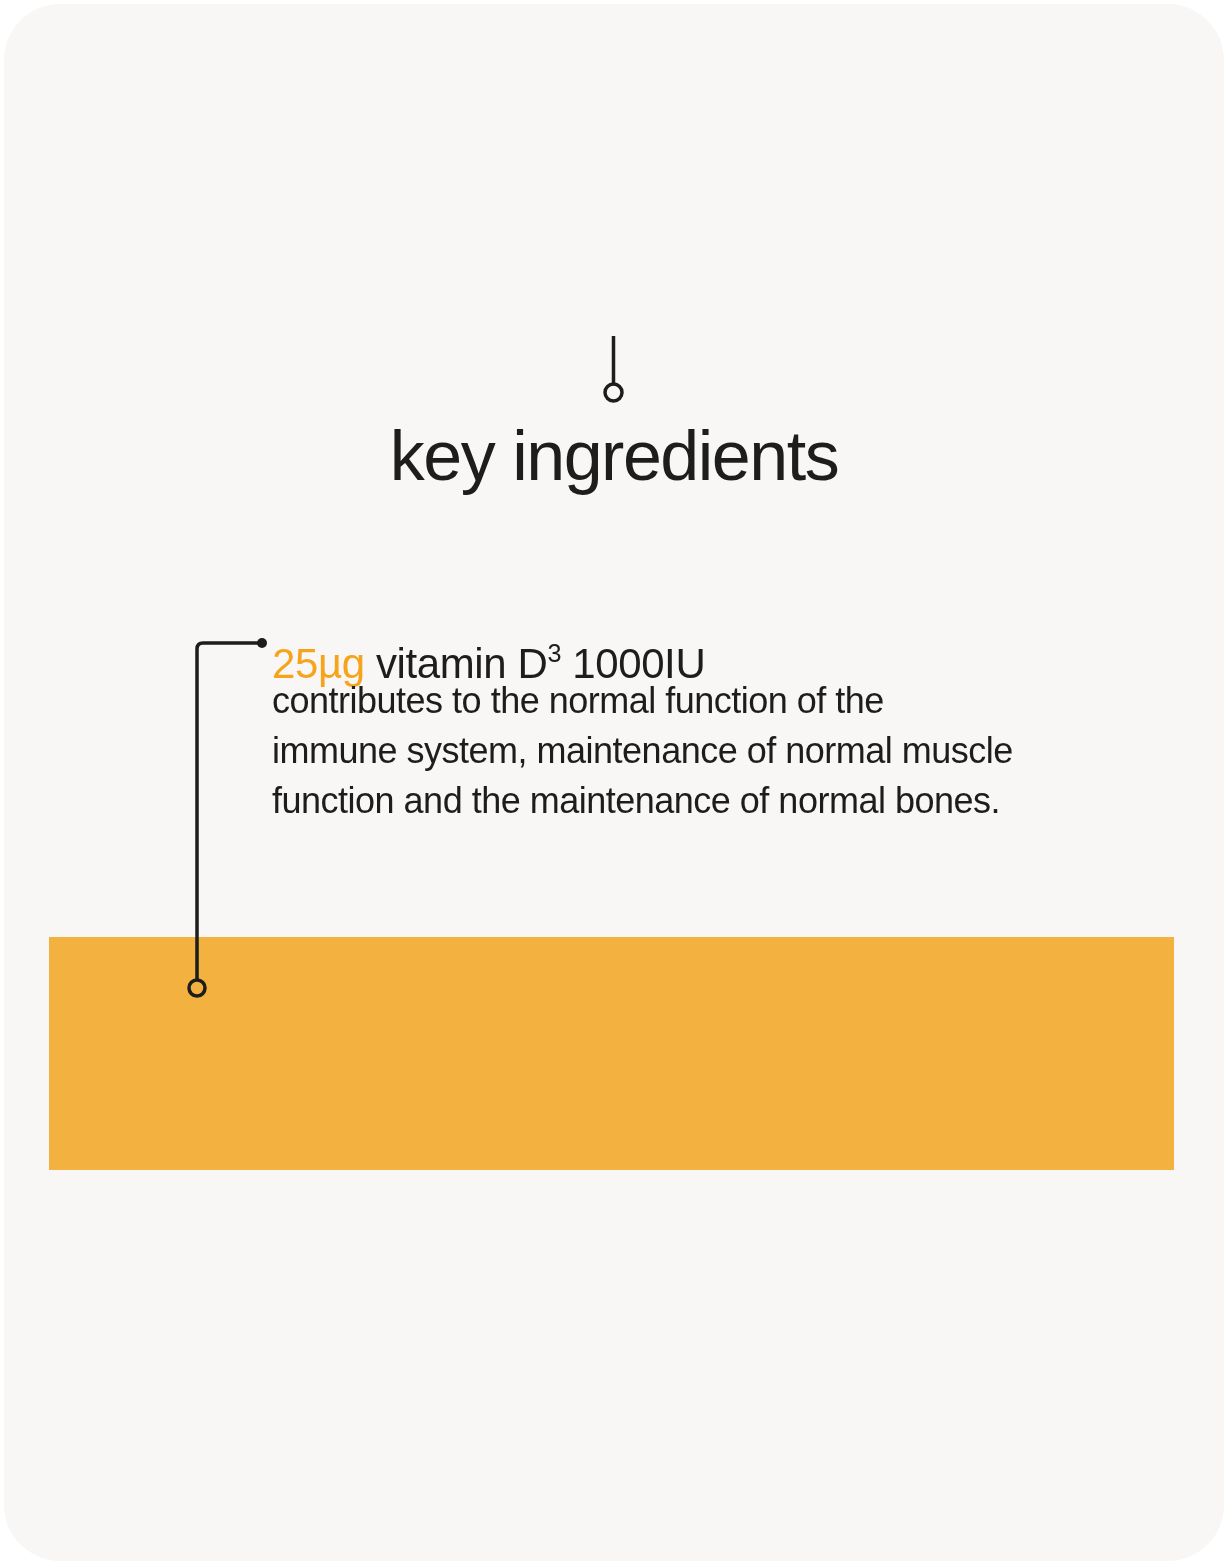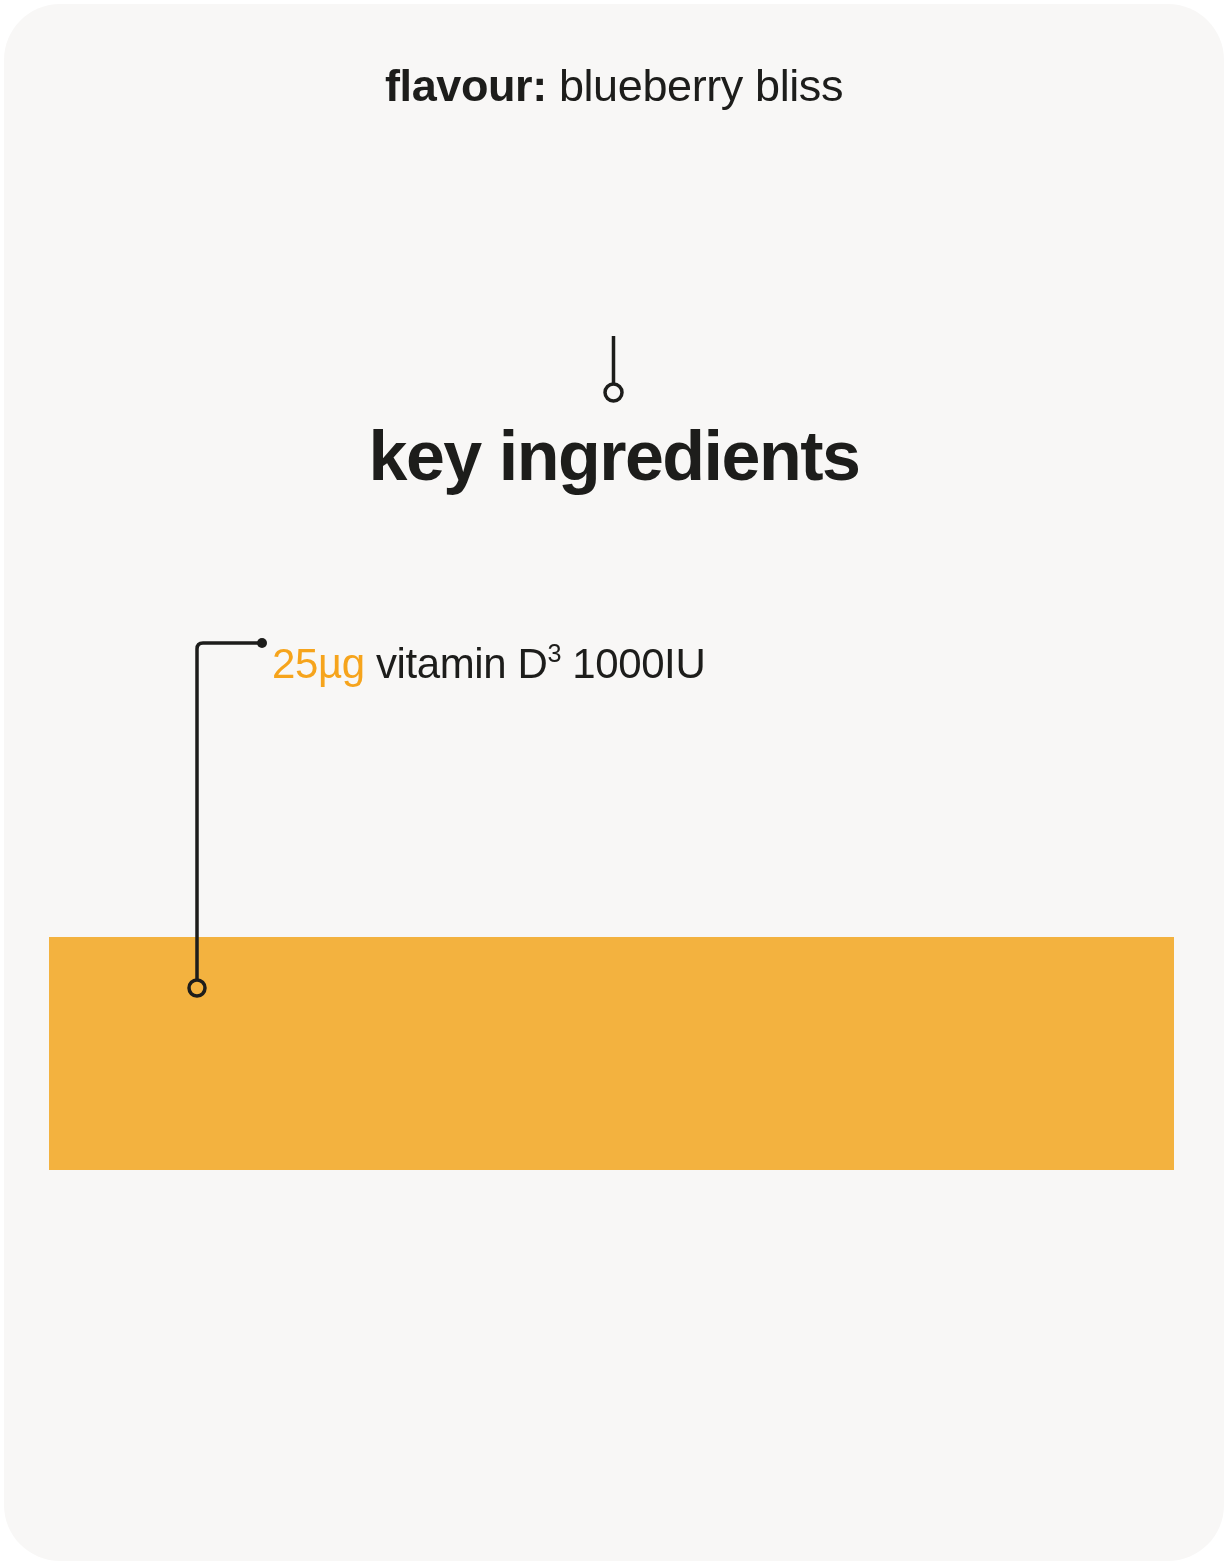--- a/index.html
+++ b/index.html
@@ -30,21 +30,21 @@
   .info-line { white-space: nowrap; }
   .info-line .b { font-weight: 700; }
   
   .pin-svg { position: absolute; left: 594px; top: 326px; }
   
   .section-title {
     position: absolute;
     left: 0; top: 413px; width: 1220px;
     text-align: center;
     font-size: 70px;
-    font-weight: 700;
+    font-weight: 400;
     line-height: 78px;
     letter-spacing: -1.5px;
   }
   
   .ingredient-title {
     position: absolute;
     left: 268px; top: 636px;
     font-size: 42px;
     font-weight: 400;
     line-height: 48px;
@@ -75,32 +75,36 @@
     width: 1125px; height: 233px;
     z-index: 1;
   }
 </style>
 </head>
 <body>
 
 <div class="card">
 
   <div class="info-block">
-    <div class="info-line"><span class="b">flavour:</span><span> blueberry bliss</span></div>
   </div>
 
   <svg class="pin-svg" width="32" height="76" viewBox="0 0 32 76">
     <line x1="15.5" y1="6" x2="15.5" y2="54" stroke="#1d1d1b" stroke-width="3.5"></line>
     <circle cx="15.5" cy="62.5" r="8.5" fill="none" stroke="#1d1d1b" stroke-width="3.5"></circle>
   </svg>
 
   <div class="section-title">key ingredients</div>
 
   <div class="ingredient-title"><span class="amount" style="color: rgb(246, 164, 28);">25µg</span><span> vitamin D</span><sup>3</sup><span> 1000IU</span></div>
 
+  <div class="ingredient-desc">
+    <div class="desc-line">contributes to the normal function of the</div>
+    <div class="desc-line">immune system, maintenance of normal muscle</div>
+    <div class="desc-line">function and the maintenance of normal bones.</div>
+  </div>
 
   <svg class="lead-svg" width="92" height="376" viewBox="0 0 92 376">
     <circle cx="77" cy="13" r="5" fill="#1d1d1b"></circle>
     <path d="M 77 13 L 18 13 Q 12 13 12 19 L 12 350" fill="none" stroke="#1d1d1b" stroke-width="3.5"></path>
     <circle cx="12" cy="358" r="8" fill="none" stroke="#1d1d1b" stroke-width="3.5"></circle>
   </svg>
 
   <div class="band" style="background-color: rgb(243, 178, 63);"></div>
 
 </div>

